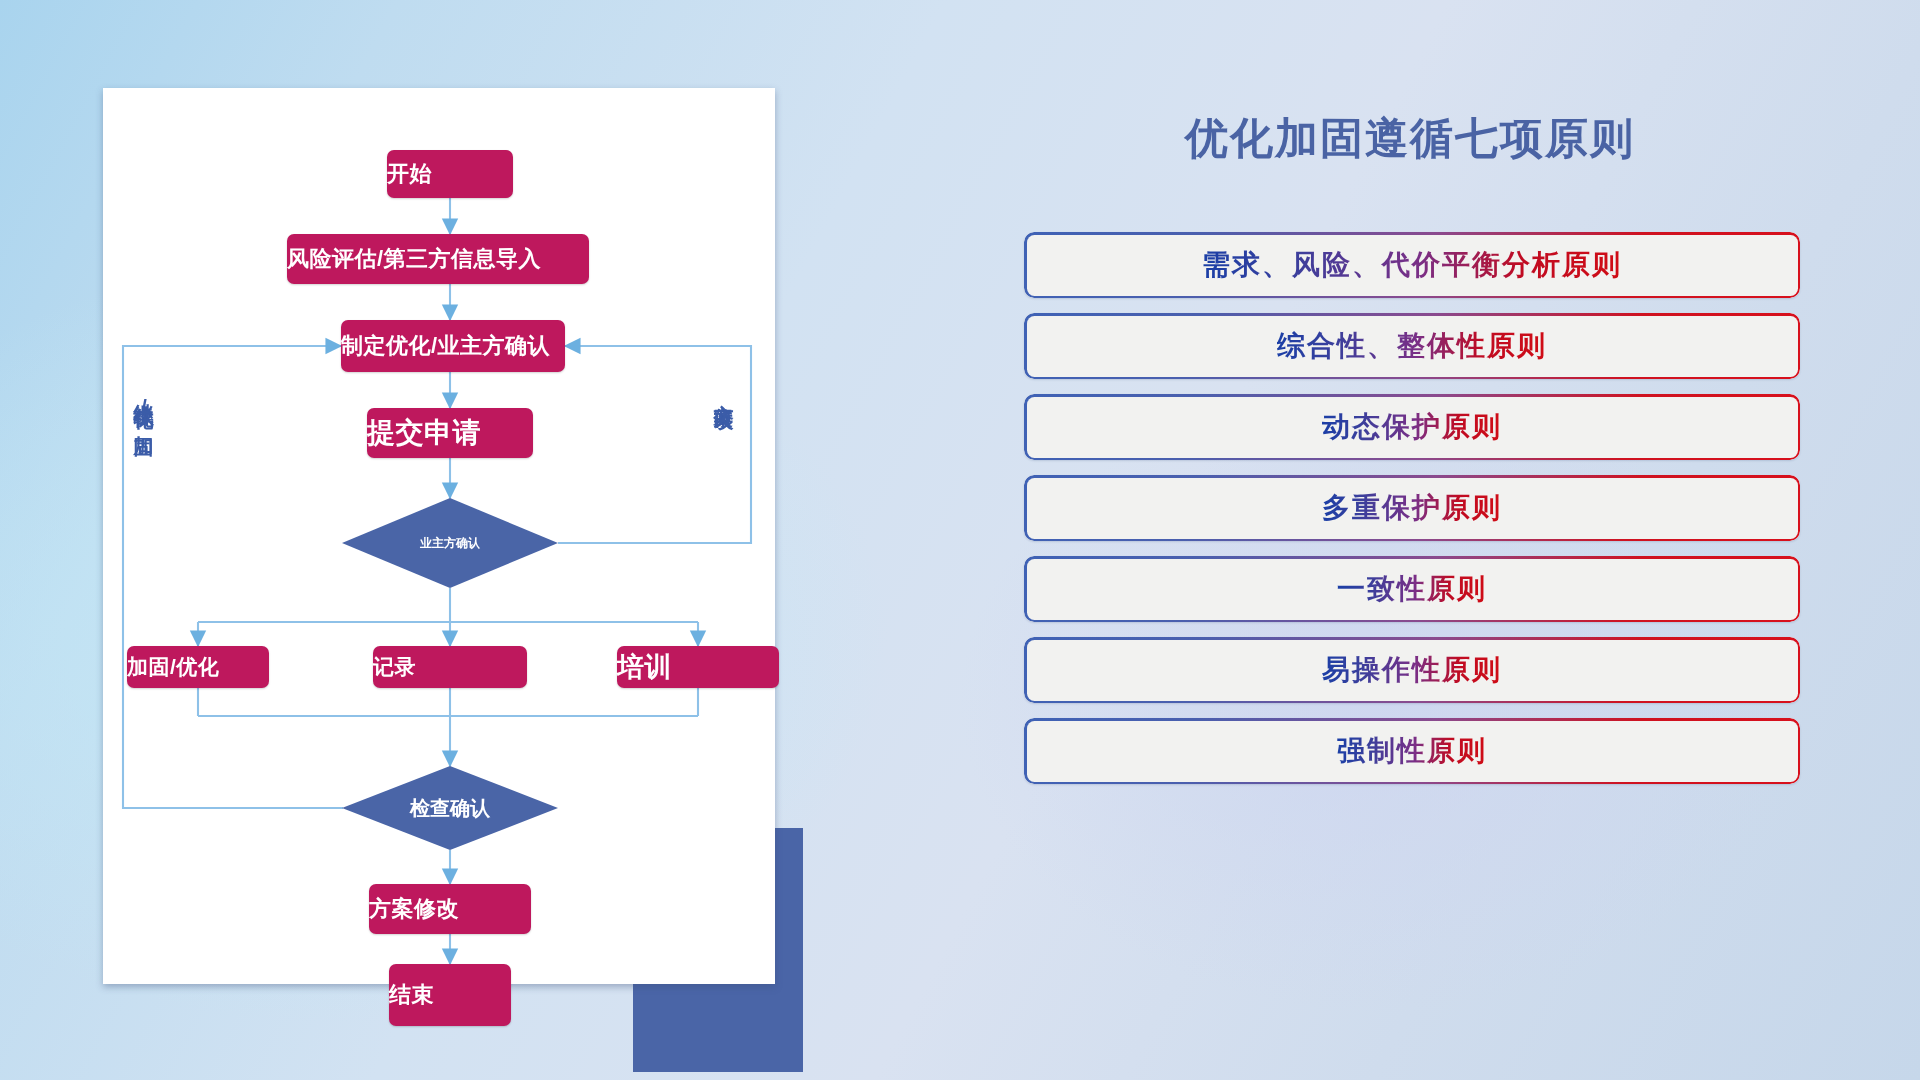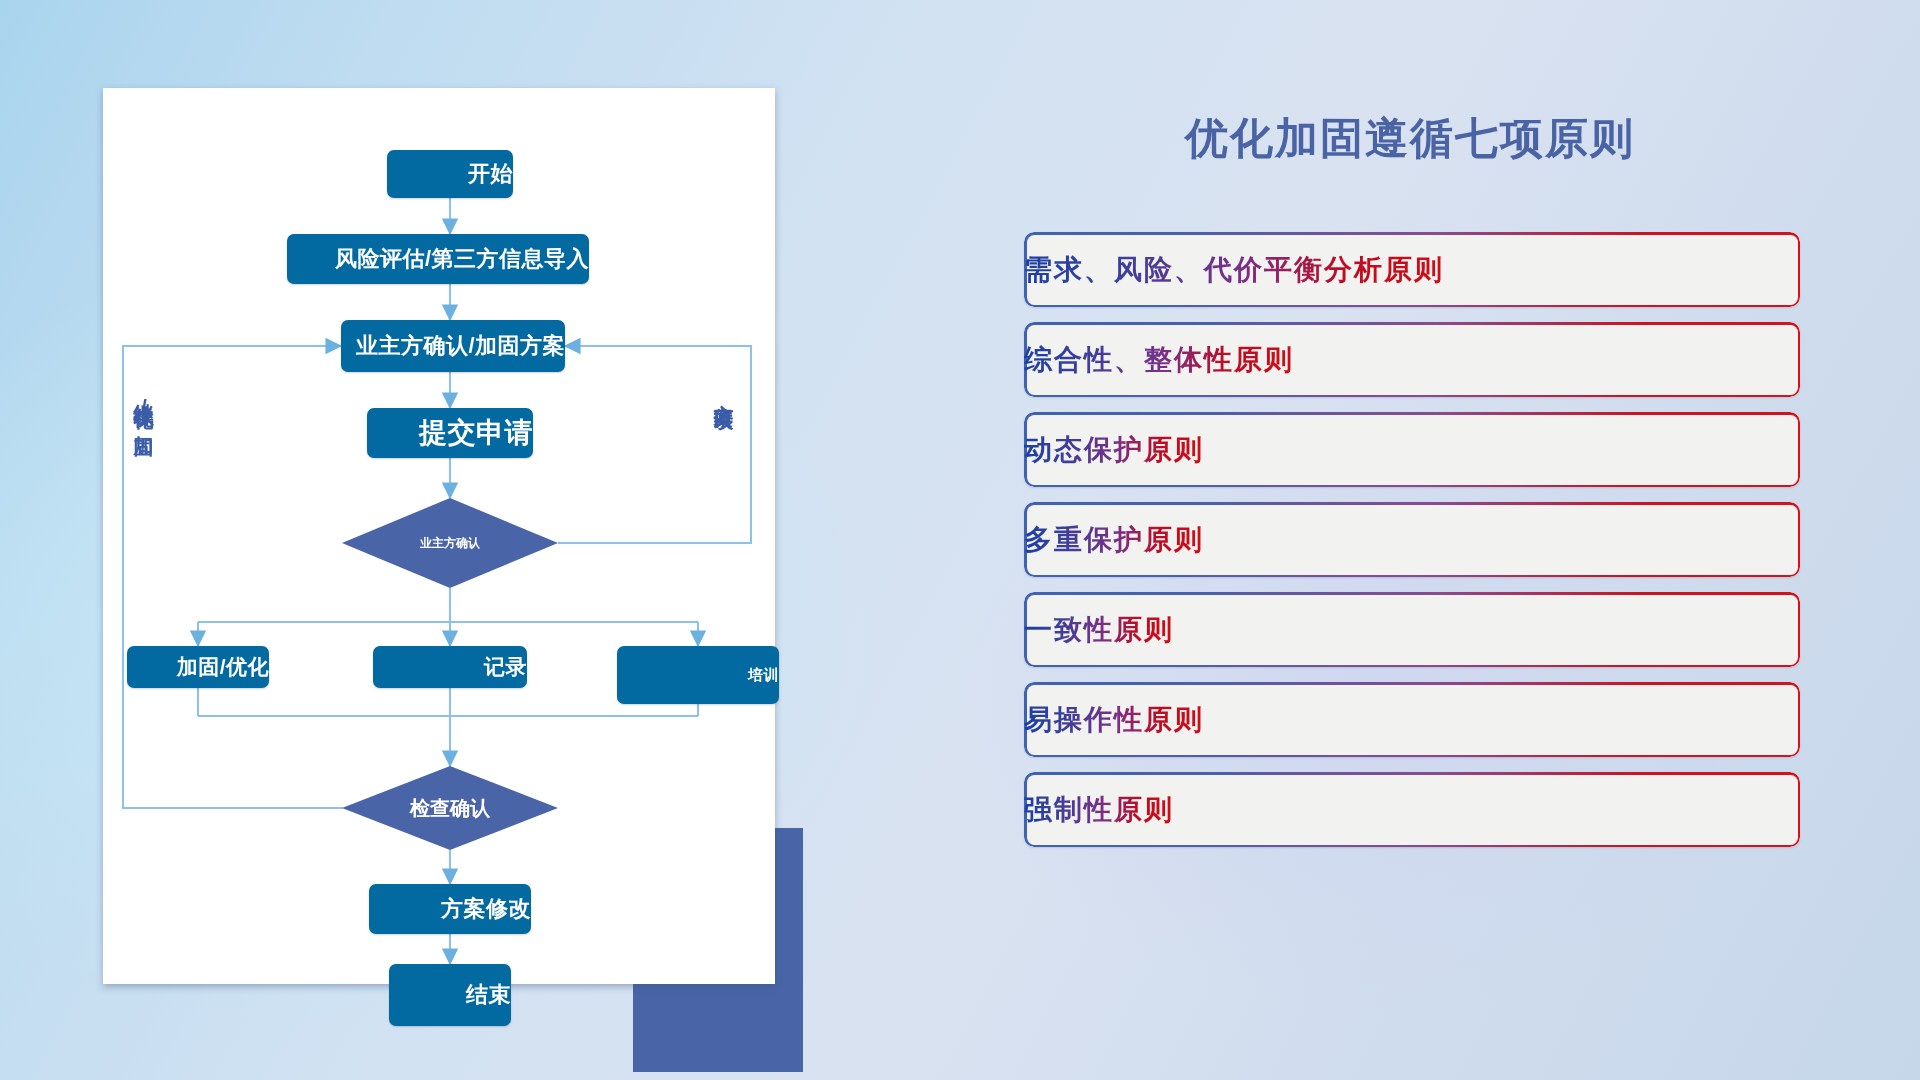--- a/index.html
+++ b/index.html
@@ -11,33 +11,33 @@
       radial-gradient(ellipse 900px 620px at 330px 640px, rgba(196,232,246,.95) 0%, rgba(196,232,246,0) 62%),
       radial-gradient(ellipse 700px 520px at 1380px 700px, rgba(206,214,240,.85) 0%, rgba(206,214,240,0) 60%),
       linear-gradient(118deg,#a9d4ee 0%,#bfdcf0 16%,#d2e2f2 38%,#d9e2f1 58%,#cfdced 78%,#c6d7ea 100%);
   }
   
   #flow-wrap{position:absolute;left:103px;top:88px;width:672px;height:880px;}
   #flow-shadow-rect{position:absolute;left:530px;top:740px;width:170px;height:244px;background:#4a65a7;}
   #flow-card{position:absolute;left:0;top:0;width:672px;height:896px;background:#ffffff;
     box-shadow:0 3px 7px rgba(60,80,120,.38);}
   #flow-svg{position:absolute;left:0;top:0;}
-  .nodebox{position:absolute;background:#0369a1;border-radius:7px;color:#fff;
-    display:flex;align-items:center;justify-content:flex-end;font-weight:bold;
+  .nodebox{position:absolute;background:#be185d;border-radius:7px;color:#fff;
+    display:flex;align-items:center;justify-content:flex-start;font-weight:bold;
     letter-spacing:.5px;box-shadow:0 1px 2px rgba(0,0,0,.18);}
   .diamond-label{position:absolute;color:#fff;font-weight:bold;
     display:flex;align-items:center;justify-content:center;pointer-events:none;}
   .vlabel{position:absolute;color:#3b5ca8;font-weight:bold;
     writing-mode:vertical-rl;text-orientation:upright;letter-spacing:2px;line-height:1.05;}
   
   #right-title{position:absolute;left:1020px;top:110px;width:780px;text-align:center;
     font-size:43px;font-weight:bold;color:#4a63a4;letter-spacing:2px;}
   #cards{position:absolute;left:1024px;top:232px;width:776px;}
-  .pcard{position:relative;height:75px;margin-bottom:15px;border-radius:10px;
-    background:#f2f2f0;display:flex;align-items:center;justify-content:flex-start;
+  .pcard{position:relative;height:66px;margin-bottom:15px;border-radius:10px;
+    background:#f2f2f0;display:flex;align-items:center;justify-content:center;
     box-shadow:0 1px 2px rgba(40,60,110,.16);}
   .pcard::before{content:"";position:absolute;inset:0;border-radius:10px;padding:2.5px;
     background:linear-gradient(105deg,#3f62b5 0%,#4a5fae 22%,#8a4a8e 52%,#cf1220 78%,#d8101c 100%);
     -webkit-mask:linear-gradient(#000 0 0) content-box,linear-gradient(#000 0 0);
     -webkit-mask-composite:xor;mask-composite:exclude;pointer-events:none;}
   .pcard-text{position:relative;font-size:28px;font-weight:bold;letter-spacing:2px;
     background:linear-gradient(90deg,#1b3fa6 0%,#3b3f9c 22%,#7a2f86 52%,#c00b22 76%,#d00c15 100%);
     -webkit-background-clip:text;background-clip:text;color:transparent;}
 </style>
 </head>
@@ -91,40 +91,40 @@
 
     <div class="nodebox" style="left:284px;top:62px;width:126px;height:48px;font-size:22px;">
       <span>开始</span>
     </div>
 
     <div class="nodebox" style="left:184px;top:146px;width:302px;height:50px;font-size:22px;">
       <span>风险评估/第三方信息导入</span>
     </div>
 
     <div class="nodebox" style="left:238px;top:232px;width:224px;height:52px;font-size:22px;">
-      <span>业主方确认/加固方案</span>
+      <span>制定优化/业主方确认</span>
     </div>
 
     <div class="nodebox" style="left:264px;top:320px;width:166px;height:50px;font-size:28px;">
       <span>提交申请</span>
     </div>
 
     <div class="diamond-label" style="left:239px;top:410px;width:216px;height:90px;font-size:12px;">
       <span>业主方确认</span>
     </div>
 
     <div class="nodebox" style="left:24px;top:558px;width:142px;height:42px;font-size:21px;">
       <span>加固/优化</span>
     </div>
 
     <div class="nodebox" style="left:270px;top:558px;width:154px;height:42px;font-size:21px;">
       <span>记录</span>
     </div>
 
-    <div class="nodebox" style="left:514px;top:558px;width:162px;height:58px;font-size:15px;">
+    <div class="nodebox" style="left:514px;top:558px;width:162px;height:42px;font-size:27px;">
       <span>培训</span>
     </div>
 
     <div class="diamond-label" style="left:239px;top:678px;width:216px;height:84px;font-size:20px;">
       <span>检查确认</span>
     </div>
 
     <div class="nodebox" style="left:266px;top:796px;width:162px;height:50px;font-size:22px;">
       <span>方案修改</span>
     </div>

